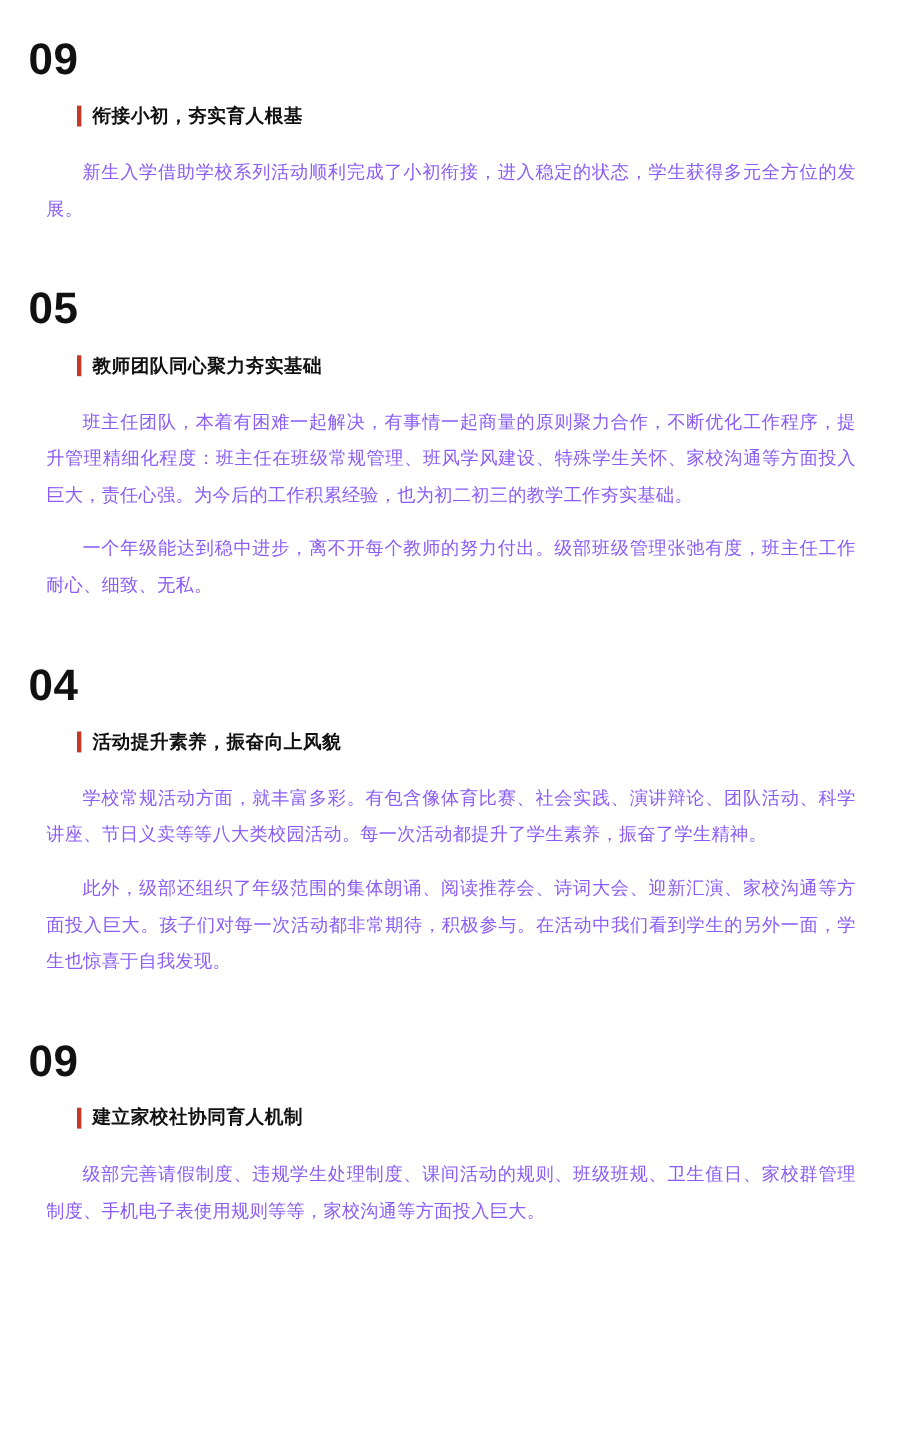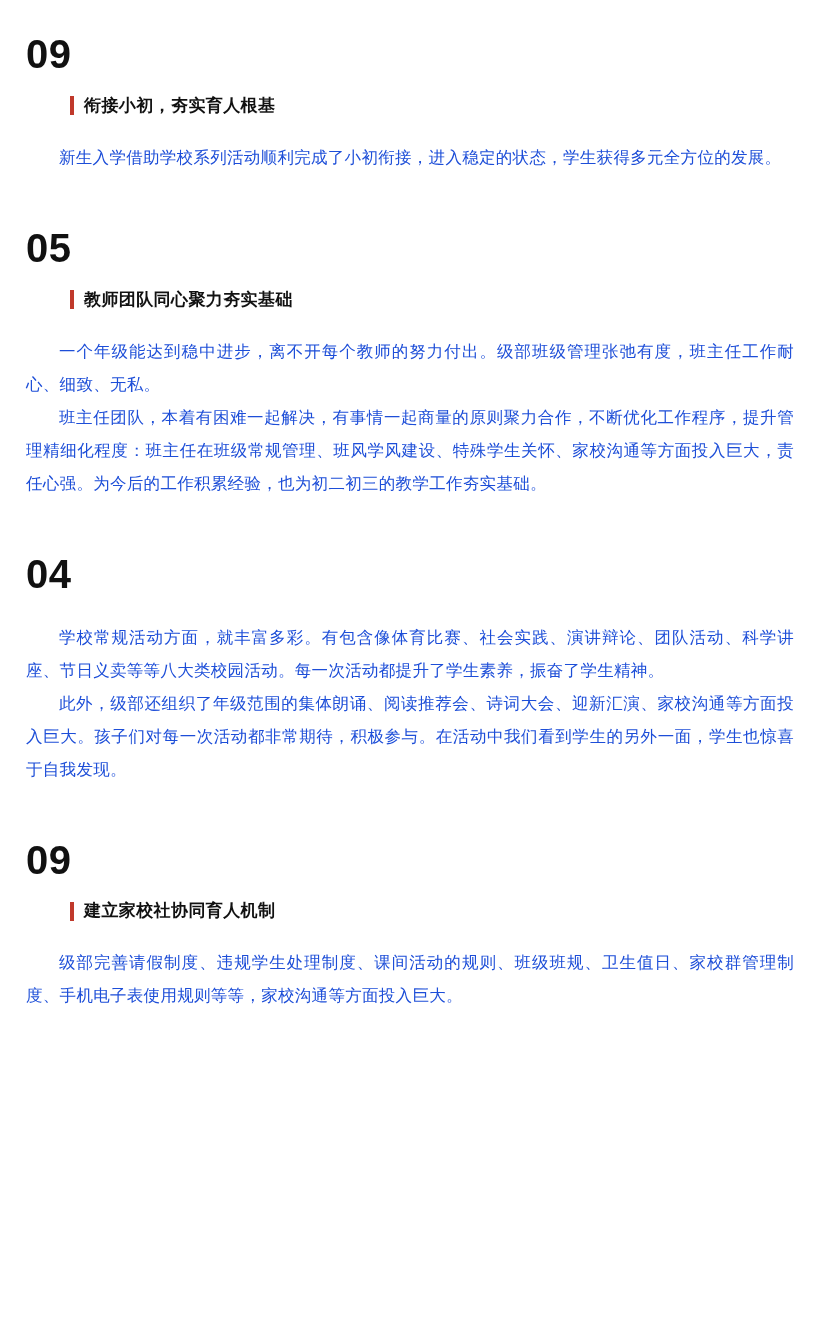--- a/index.html
+++ b/index.html
@@ -50,23 +50,23 @@
     color: #111111;
     line-height: 1.3;
     letter-spacing: 0.4px;
   }
   .body-block {
     margin-top: 24px;
   }
   .para {
     font-size: 16.5px;
     line-height: 2.0;
-    color: #1d4ed8;
+    color: #8b5cf6;
     text-indent: 2em;
-    margin: 0;
+    margin: 16px;
     letter-spacing: 0.3px;
     text-align: justify;
     text-justify: inter-ideograph;
   }
   .sec-gap-1 { margin-bottom: 44px; }
   .sec-gap-2 { margin-bottom: 44px; }
   .sec-gap-3 { margin-bottom: 40px; }
   .num-gap-top-1 { margin-top: 14px; }
   .num-gap-top { margin-top: 52px; }
 </style>
@@ -86,27 +86,31 @@
     </div>
   </div>
 
   <div class="section sec-gap-2">
     <div class="section-number num-gap-top">05</div>
     <div class="heading-row">
       <span class="heading-bar"></span>
       <span class="heading-text">教师团队同心聚力夯实基础</span>
     </div>
     <div class="body-block">
+      <p class="para">班主任团队，本着有困难一起解决，有事情一起商量的原则聚力合作，不断优化工作程序，提升管理精细化程度：班主任在班级常规管理、班风学风建设、特殊学生关怀、家校沟通等方面投入巨大，责任心强。为今后的工作积累经验，也为初二初三的教学工作夯实基础。</p>
       <p class="para">一个年级能达到稳中进步，离不开每个教师的努力付出。级部班级管理张弛有度，班主任工作耐心、细致、无私。</p>
-      <p class="para">班主任团队，本着有困难一起解决，有事情一起商量的原则聚力合作，不断优化工作程序，提升管理精细化程度：班主任在班级常规管理、班风学风建设、特殊学生关怀、家校沟通等方面投入巨大，责任心强。为今后的工作积累经验，也为初二初三的教学工作夯实基础。</p>
     </div>
   </div>
 
   <div class="section sec-gap-3">
     <div class="section-number num-gap-top">04</div>
+    <div class="heading-row">
+      <span class="heading-bar"></span>
+      <span class="heading-text">活动提升素养，振奋向上风貌</span>
+    </div>
     <div class="body-block">
       <p class="para">学校常规活动方面，就丰富多彩。有包含像体育比赛、社会实践、演讲辩论、团队活动、科学讲座、节日义卖等等八大类校园活动。每一次活动都提升了学生素养，振奋了学生精神。</p>
       <p class="para">此外，级部还组织了年级范围的集体朗诵、阅读推荐会、诗词大会、迎新汇演、家校沟通等方面投入巨大。孩子们对每一次活动都非常期待，积极参与。在活动中我们看到学生的另外一面，学生也惊喜于自我发现。</p>
     </div>
   </div>
 
   <div class="section">
     <div class="section-number num-gap-top">09</div>
     <div class="heading-row">
       <span class="heading-bar"></span>

